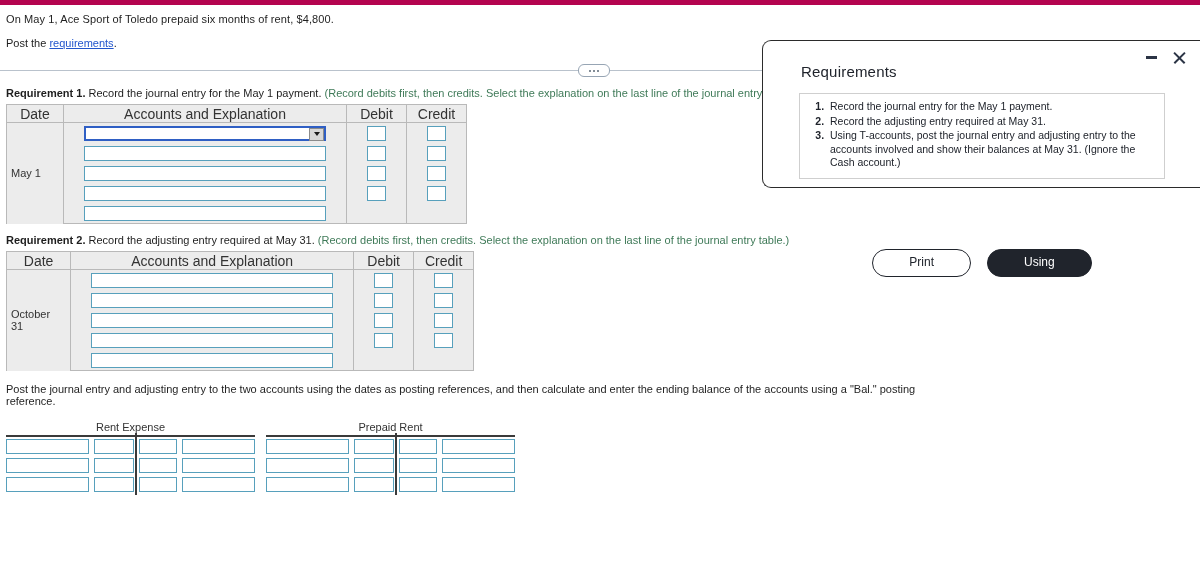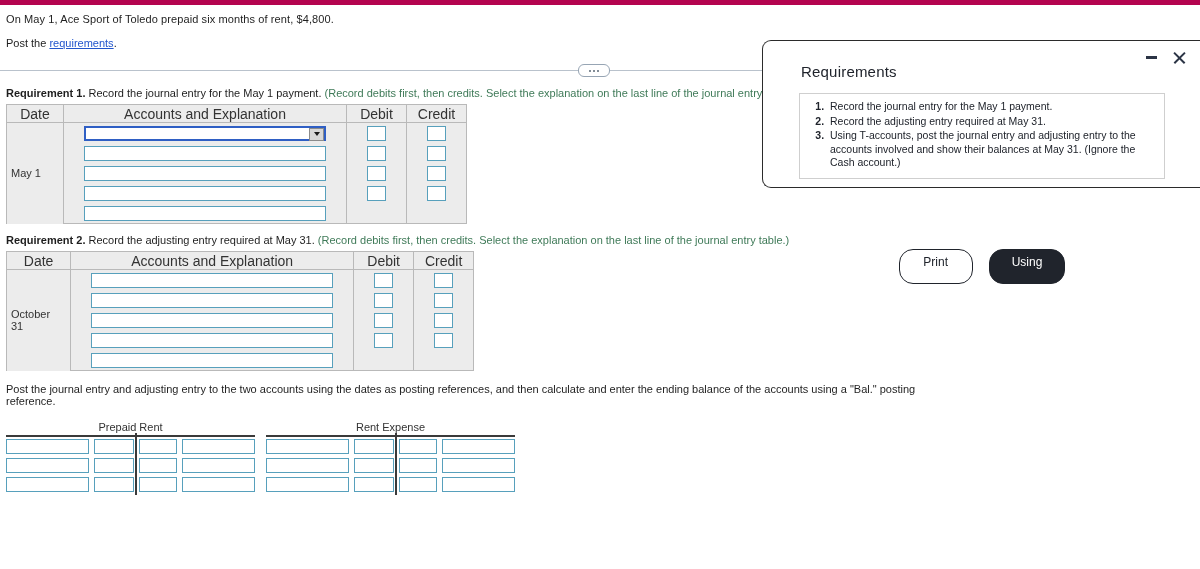--- a/index.html
+++ b/index.html
@@ -318,23 +318,23 @@
     top: 208px;
     width: 438px;
     display: flex;
     justify-content: center;
     gap: 16px;
   }
   .btn {
     font-family: "Liberation Sans", sans-serif;
     font-size: 12px;
     border-radius: 14px;
-    height: 35px;
+    height: 28px;
     cursor: pointer;
-    padding: 0 22px;
+    padding: 0 36px;
     line-height: 24px;
     text-align: center;
     box-sizing: border-box;
   }
   .btn-print {
     background: #ffffff;
     border: 1px solid #20242c;
     color: #20242c;
     min-width: 74px;
   }
@@ -519,21 +519,21 @@
         <td></td>
       </tr>
     </tbody>
   </table>
 
   <div class="r3-sub">Post the journal entry and adjusting entry to the two accounts using the dates as posting references, and then calculate and enter the ending balance of the accounts using a "Bal." posting reference.</div>
 
   <div class="taccounts">
 
     <div class="taccount">
-      <div class="t-title">Prepaid Rent</div>
+      <div class="t-title">Rent Expense</div>
       <div class="t-top"></div>
       <div class="t-grid">
         <div class="t-divider"></div>
         <div class="t-row">
           <div class="tcell w-a">
               <input class="box" style="">
             </div>
           <div class="tcell w-b">
               <input class="box" style="">
             </div>
@@ -569,21 +569,21 @@
               <input class="box" style="">
             </div>
           <div class="tcell w-d">
               <input class="box" style="">
             </div>
         </div>
       </div>
     </div>
 
     <div class="taccount">
-      <div class="t-title">Rent Expense</div>
+      <div class="t-title">Prepaid Rent</div>
       <div class="t-top"></div>
       <div class="t-grid">
         <div class="t-divider"></div>
         <div class="t-row">
           <div class="tcell w-a">
               <input class="box" style="">
             </div>
           <div class="tcell w-b">
               <input class="box" style="">
             </div>

